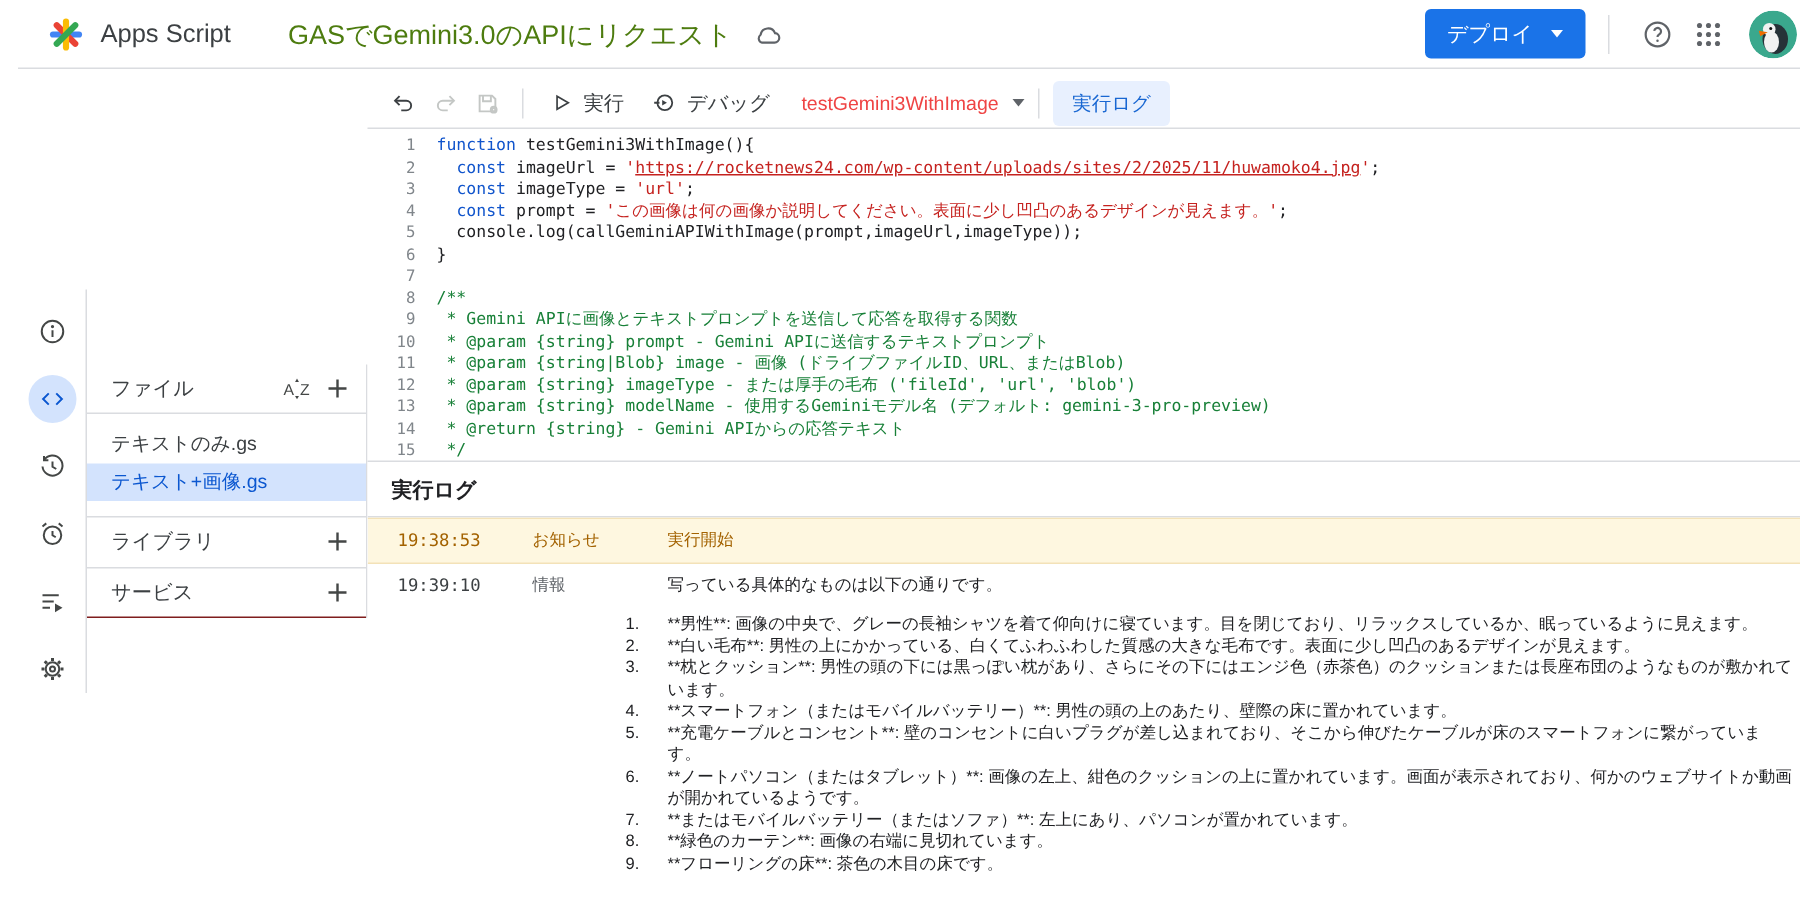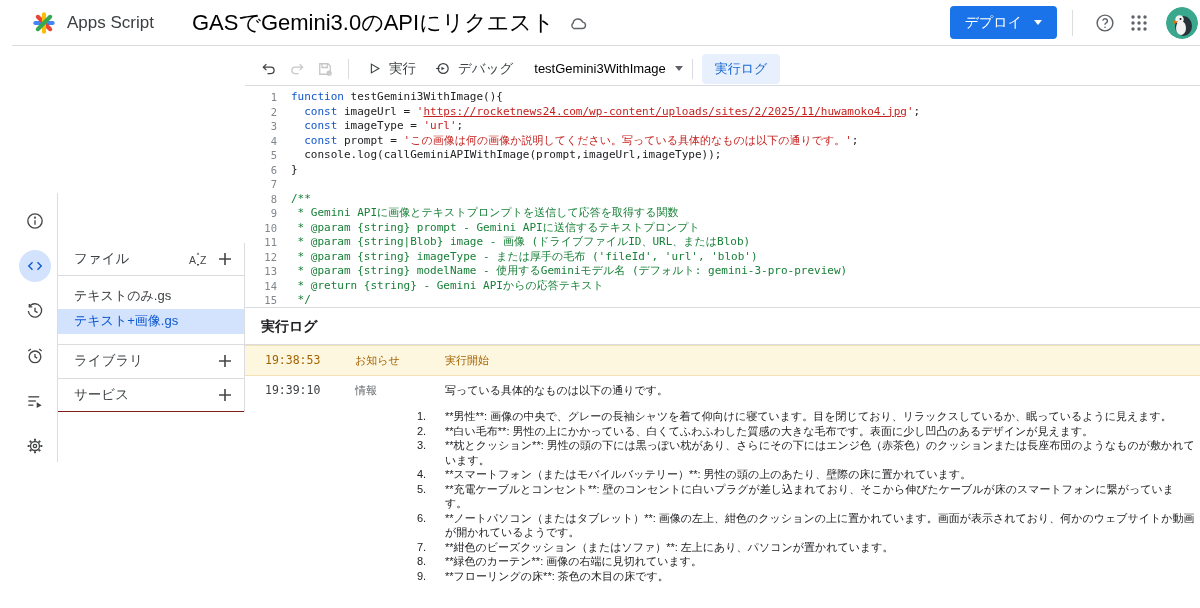--- a/index.html
+++ b/index.html
@@ -7,21 +7,21 @@
   .app{
     width:1200px; height:608px; overflow:hidden; background:#fff;
     font-family:"Liberation Sans",sans-serif; color:#202124;
     display:flex; flex-direction:column; position:relative;margin-left:12px;
   }
   
   .topbar{ height:46px; flex:none; display:flex; align-items:center;
     border-bottom:1px solid #dadce0; padding:0 14px 0 18px; background:#fff;}
   .logo{ width:28px; height:28px; display:flex; align-items:center; justify-content:center; margin-right:9px;}
   .brand{ font-size:17px; color:#3c4043; margin-right:38px; white-space:nowrap;}
-  .proj-title{ font-size:22px; color:#000000; white-space:nowrap; }
+  .proj-title{ font-size:18px; color:#4d7c0f; white-space:nowrap; }
   .cloud{ margin-left:14px; display:flex; align-items:center; color:#5f6368;}
   .spacer{ flex:1; }
   .deploy{ display:flex; align-items:center; gap:12px; background:#1a73e8; color:#fff;
     border:none; border-radius:4px; height:33px; padding:0 15px; font-size:14px;
     font-family:inherit; cursor:pointer;}
   .caret{ width:0; height:0; border-left:4.5px solid transparent; border-right:4.5px solid transparent; border-top:5px solid #fff; }
   .caret.gray{ border-top-color:#5f6368; }
   .vdiv{ width:1px; height:26px; background:#dadce0; margin:0 15px; }
   .icon-btn{ width:34px; height:34px; display:flex; align-items:center; justify-content:center;
     border-radius:50%; cursor:pointer; color:#5f6368; }
@@ -51,21 +51,21 @@
   .section-row .addico{ display:flex; cursor:pointer; }
   
   .main{ flex:1; min-width:0; display:flex; flex-direction:column; }
   .toolbar{ height:34px; flex:none; display:flex; align-items:center; border-bottom:1px solid #dadce0;
     padding:0 10px; font-size:13.5px; color:#3c4043; background:#fff;}
   .tb-ico{ width:28px; height:26px; display:flex; align-items:center; justify-content:center; cursor:pointer;}
   .tb-ico svg{ fill:none; stroke-width:1.7; }
   .tb-div{ width:1px; height:20px; background:#dadce0; margin:0 9px; flex:none;}
   .tb-act{ display:flex; align-items:center; gap:7px; padding:4px 9px; cursor:pointer; white-space:nowrap;}
   .fn-select{ display:flex; align-items:center; gap:9px; margin-left:12px; font-size:13px;
-    color:#000000; font-weight:500; cursor:pointer; white-space:nowrap;}
+    color:#ef4444; font-weight:500; cursor:pointer; white-space:nowrap;}
   .log-chip{ background:#e8f0fe; color:#1967d2; font-weight:500; font-size:13px;
     padding:6px 13px; border-radius:4px; cursor:pointer; white-space:nowrap;}
   
   .editor{ height:222px; flex:none; overflow:hidden; border-bottom:1px solid #dadce0;
     font-family:"DejaVu Sans Mono",monospace; font-size:11px; padding-top:4px; background:#fff; cursor:text;}
   .code-line{ display:flex; height:14.5px; line-height:14.5px; white-space:pre; }
   .gutter{ width:46px; flex:none; text-align:right; padding-right:14px; color:#80868b; font-size:10.5px;}
   .tok-pl{ color:#202124; }
   .tok-kw{ color:#1155cc; }
   .tok-str{ color:#c5221f; }
@@ -293,21 +293,21 @@
         </div>
         <div class="tb-div"></div>
         <div class="log-chip">実行ログ</div>
       </div>
 
       <div class="editor">
         <div>
             <div class="code-line"><span class="gutter">1</span><span class="code-text"><span class="tok-kw">function</span><span class="tok-pl"> testGemini3WithImage(){</span></span></div>
             <div class="code-line"><span class="gutter">2</span><span class="code-text"><span class="tok-pl">  </span><span class="tok-kw">const</span><span class="tok-pl"> imageUrl = </span><span class="tok-str">'</span><span class="tok-url">https://rocketnews24.com/wp-content/uploads/sites/2/2025/11/huwamoko4.jpg</span><span class="tok-str">'</span><span class="tok-pl">;</span></span></div>
             <div class="code-line"><span class="gutter">3</span><span class="code-text"><span class="tok-pl">  </span><span class="tok-kw">const</span><span class="tok-pl"> imageType = </span><span class="tok-str">'url'</span><span class="tok-pl">;</span></span></div>
-            <div class="code-line"><span class="gutter">4</span><span class="code-text"><span class="tok-pl">  </span><span class="tok-kw">const</span><span class="tok-pl"> prompt = </span><span class="tok-str">'この画像は何の画像か説明してください。写っている具体的なものは以下の通りです。'</span><span class="tok-pl">;</span></span></div>
+            <div class="code-line"><span class="gutter">4</span><span class="code-text"><span class="tok-pl">  </span><span class="tok-kw">const</span><span class="tok-pl"> prompt = </span><span class="tok-str">'この画像は何の画像か説明してください。表面に少し凹凸のあるデザインが見えます。'</span><span class="tok-pl">;</span></span></div>
             <div class="code-line"><span class="gutter">5</span><span class="code-text"><span class="tok-pl">  console.log(callGeminiAPIWithImage(prompt,imageUrl,imageType));</span></span></div>
             <div class="code-line"><span class="gutter">6</span><span class="code-text"><span class="tok-pl">}</span></span></div>
             <div class="code-line"><span class="gutter">7</span><span class="code-text"></span></div>
             <div class="code-line"><span class="gutter">8</span><span class="code-text"><span class="tok-cm">/**</span></span></div>
             <div class="code-line"><span class="gutter">9</span><span class="code-text"><span class="tok-cm"> * Gemini APIに画像とテキストプロンプトを送信して応答を取得する関数</span></span></div>
             <div class="code-line"><span class="gutter">10</span><span class="code-text"><span class="tok-cm"> * @param {string} prompt - Gemini APIに送信するテキストプロンプト</span></span></div>
             <div class="code-line"><span class="gutter">11</span><span class="code-text"><span class="tok-cm"> * @param {string|Blob} image - 画像 (ドライブファイルID、URL、またはBlob)</span></span></div>
             <div class="code-line"><span class="gutter">12</span><span class="code-text"><span class="tok-cm"> * @param {string} imageType - または厚手の毛布 ('fileId', 'url', 'blob')</span></span></div>
             <div class="code-line"><span class="gutter">13</span><span class="code-text"><span class="tok-cm"> * @param {string} modelName - 使用するGeminiモデル名 (デフォルト: gemini-3-pro-preview)</span></span></div>
             <div class="code-line"><span class="gutter">14</span><span class="code-text"><span class="tok-cm"> * @return {string} - Gemini APIからの応答テキスト</span></span></div>
@@ -350,21 +350,21 @@
                   <div class="li">
                     <span class="n">5.</span>
                     <span class="t">**充電ケーブルとコンセント**: 壁のコンセントに白いプラグが差し込まれており、そこから伸びたケーブルが床のスマートフォンに繋がっています。</span>
                   </div>
                   <div class="li">
                     <span class="n">6.</span>
                     <span class="t">**ノートパソコン（またはタブレット）**: 画像の左上、紺色のクッションの上に置かれています。画面が表示されており、何かのウェブサイトか動画が開かれているようです。</span>
                   </div>
                   <div class="li">
                     <span class="n">7.</span>
-                    <span class="t">**紺色のビーズクッション（またはソファ）**: 左上にあり、パソコンが置かれています。</span>
+                    <span class="t">**またはモバイルバッテリー（またはソファ）**: 左上にあり、パソコンが置かれています。</span>
                   </div>
                   <div class="li">
                     <span class="n">8.</span>
                     <span class="t">**緑色のカーテン**: 画像の右端に見切れています。</span>
                   </div>
                   <div class="li">
                     <span class="n">9.</span>
                     <span class="t">**フローリングの床**: 茶色の木目の床です。</span>
                   </div>
                 </div>

